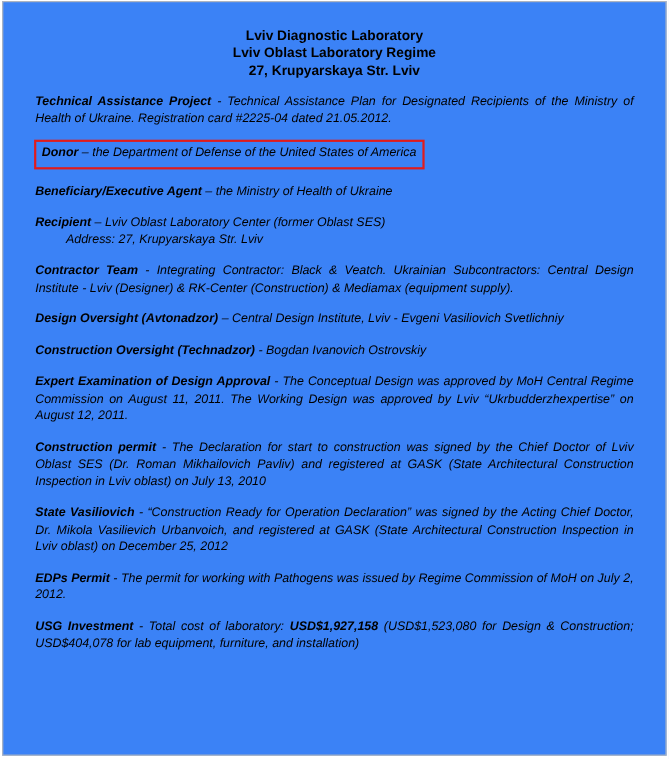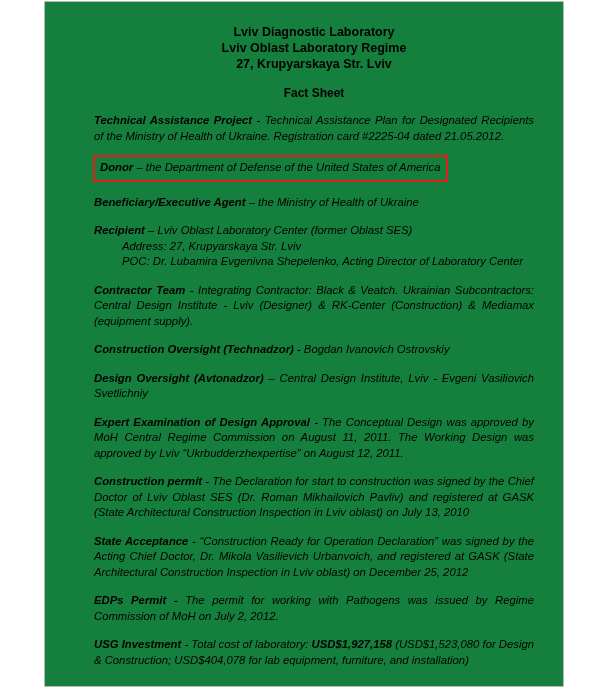--- a/index.html
+++ b/index.html
@@ -8,28 +8,27 @@
     background: #ffffff;
   }
   body {
     width: 608px;
     height: 690px;
     font-family: "Liberation Sans", sans-serif;
     color: #000000;
   }
   .page {
     position: relative;
-    width: 520px;
+    width: 604px;
     height: 686px;
     margin: 1px auto;
     border: 1px solid #b9b9b9;
     box-sizing: border-box;
-    background: #15803d;
+    background: #3b82f6;
     overflow: hidden;
-    padding-left: 20px;
   }
   .inner {
     padding: 18px 28px 10px 28px;
     box-sizing: border-box;
   }
   .header {
     text-align: center;
     font-weight: bold;
     font-size: 12.5px;
     line-height: 16px;
@@ -77,64 +76,62 @@
 
 <div class="page">
   <div class="inner">
 
     <div class="header">
       <div>Lviv Diagnostic Laboratory</div>
       <div>Lviv Oblast Laboratory Regime</div>
       <div>27, Krupyarskaya Str. Lviv</div>
     </div>
 
-    <div class="factsheet">Fact Sheet</div>
 
     <div class="entry">
       <span class="lbl">Technical Assistance Project</span><span> - Technical Assistance Plan for Designated Recipients of the Ministry of Health of Ukraine. Registration card #2225-04 dated 21.05.2012.</span>
     </div>
 
     <div class="highlight-wrap">
       <div class="entry highlight">
         <span class="lbl">Donor</span><span> – the Department of Defense of the United States of America</span>
       </div>
     </div>
 
     <div class="entry">
       <span class="lbl">Beneficiary/Executive Agent</span><span> – the Ministry of Health of Ukraine</span>
     </div>
 
     <div class="entry">
       <span class="lbl">Recipient</span><span> – Lviv Oblast Laboratory Center (former Oblast SES)</span>
       <div class="sub">Address: 27, Krupyarskaya Str. Lviv</div>
-      <div class="sub">POC: Dr. Lubamira Evgenivna Shepelenko, Acting Director of Laboratory Center</div>
     </div>
 
     <div class="entry">
       <span class="lbl">Contractor Team</span><span> - Integrating Contractor: Black &amp; Veatch. Ukrainian Subcontractors: Central Design Institute - Lviv (Designer) &amp; RK-Center (Construction) &amp; Mediamax (equipment supply).</span>
     </div>
 
     <div class="entry">
-      <span class="lbl">Construction Oversight (Technadzor)</span><span> - Bogdan Ivanovich Ostrovskiy</span>
+      <span class="lbl">Design Oversight (Avtonadzor)</span><span> – Central Design Institute, Lviv - Evgeni Vasiliovich Svetlichniy</span>
     </div>
 
     <div class="entry">
-      <span class="lbl">Design Oversight (Avtonadzor)</span><span> – Central Design Institute, Lviv - Evgeni Vasiliovich Svetlichniy</span>
+      <span class="lbl">Construction Oversight (Technadzor)</span><span> - Bogdan Ivanovich Ostrovskiy</span>
     </div>
 
     <div class="entry">
       <span class="lbl">Expert Examination of Design Approval</span><span> - The Conceptual Design was approved by MoH Central Regime Commission on August 11, 2011. The Working Design was approved by Lviv “Ukrbudderzhexpertise” on August 12, 2011.</span>
     </div>
 
     <div class="entry">
       <span class="lbl">Construction permit</span><span> - The Declaration for start to construction was signed by the Chief Doctor of Lviv Oblast SES (Dr. Roman Mikhailovich Pavliv) and registered at GASK (State Architectural Construction Inspection in Lviv oblast) on July 13, 2010</span>
     </div>
 
     <div class="entry">
-      <span class="lbl">State Acceptance</span><span> - “Construction Ready for Operation Declaration” was signed by the Acting Chief Doctor, Dr. Mikola Vasilievich Urbanvoich, and registered at GASK (State Architectural Construction Inspection in Lviv oblast) on December 25, 2012</span>
+      <span class="lbl">State Vasiliovich</span><span> - “Construction Ready for Operation Declaration” was signed by the Acting Chief Doctor, Dr. Mikola Vasilievich Urbanvoich, and registered at GASK (State Architectural Construction Inspection in Lviv oblast) on December 25, 2012</span>
     </div>
 
 
     <div class="entry">
       <span class="lbl">EDPs Permit</span><span> - The permit for working with Pathogens was issued by Regime Commission of MoH on July 2, 2012.</span>
     </div>
 
     <div class="entry">
       <span class="lbl">USG  Investment</span><span> - Total cost of laboratory: </span><span class="amount">USD$1,927,158</span><span> (USD$1,523,080 for Design &amp; Construction; USD$404,078 for lab equipment, furniture, and installation)</span>
     </div>

